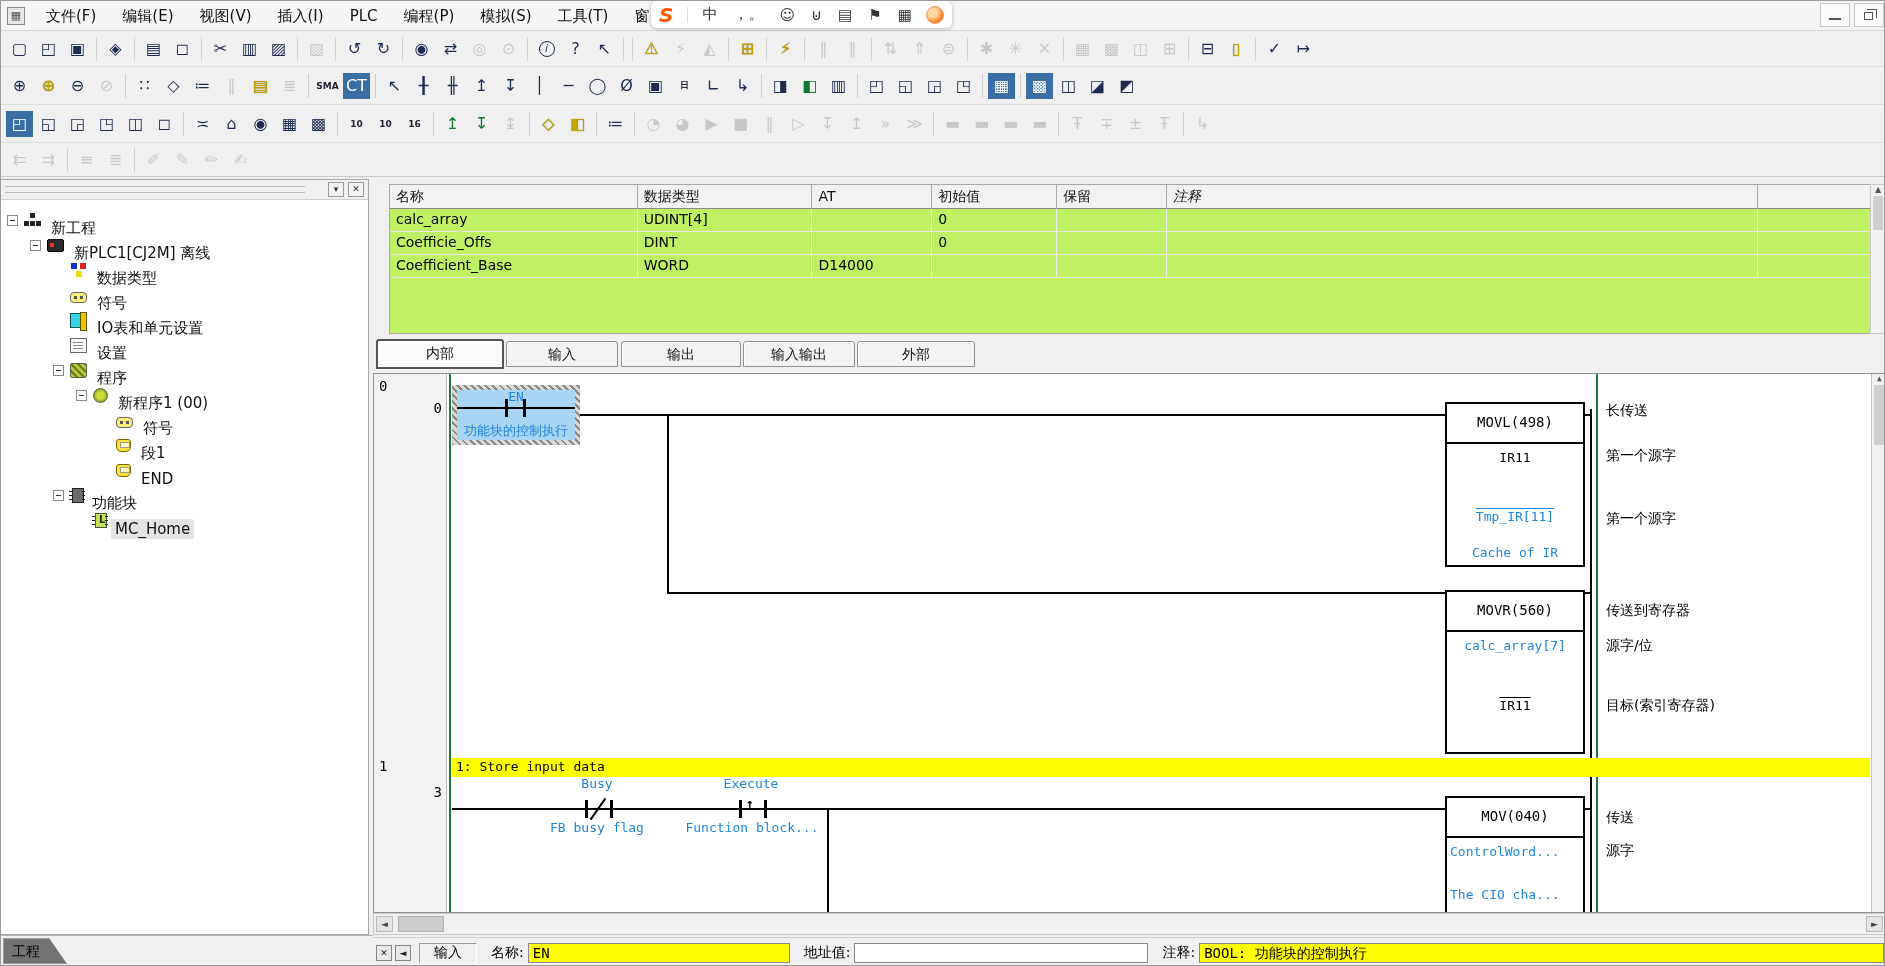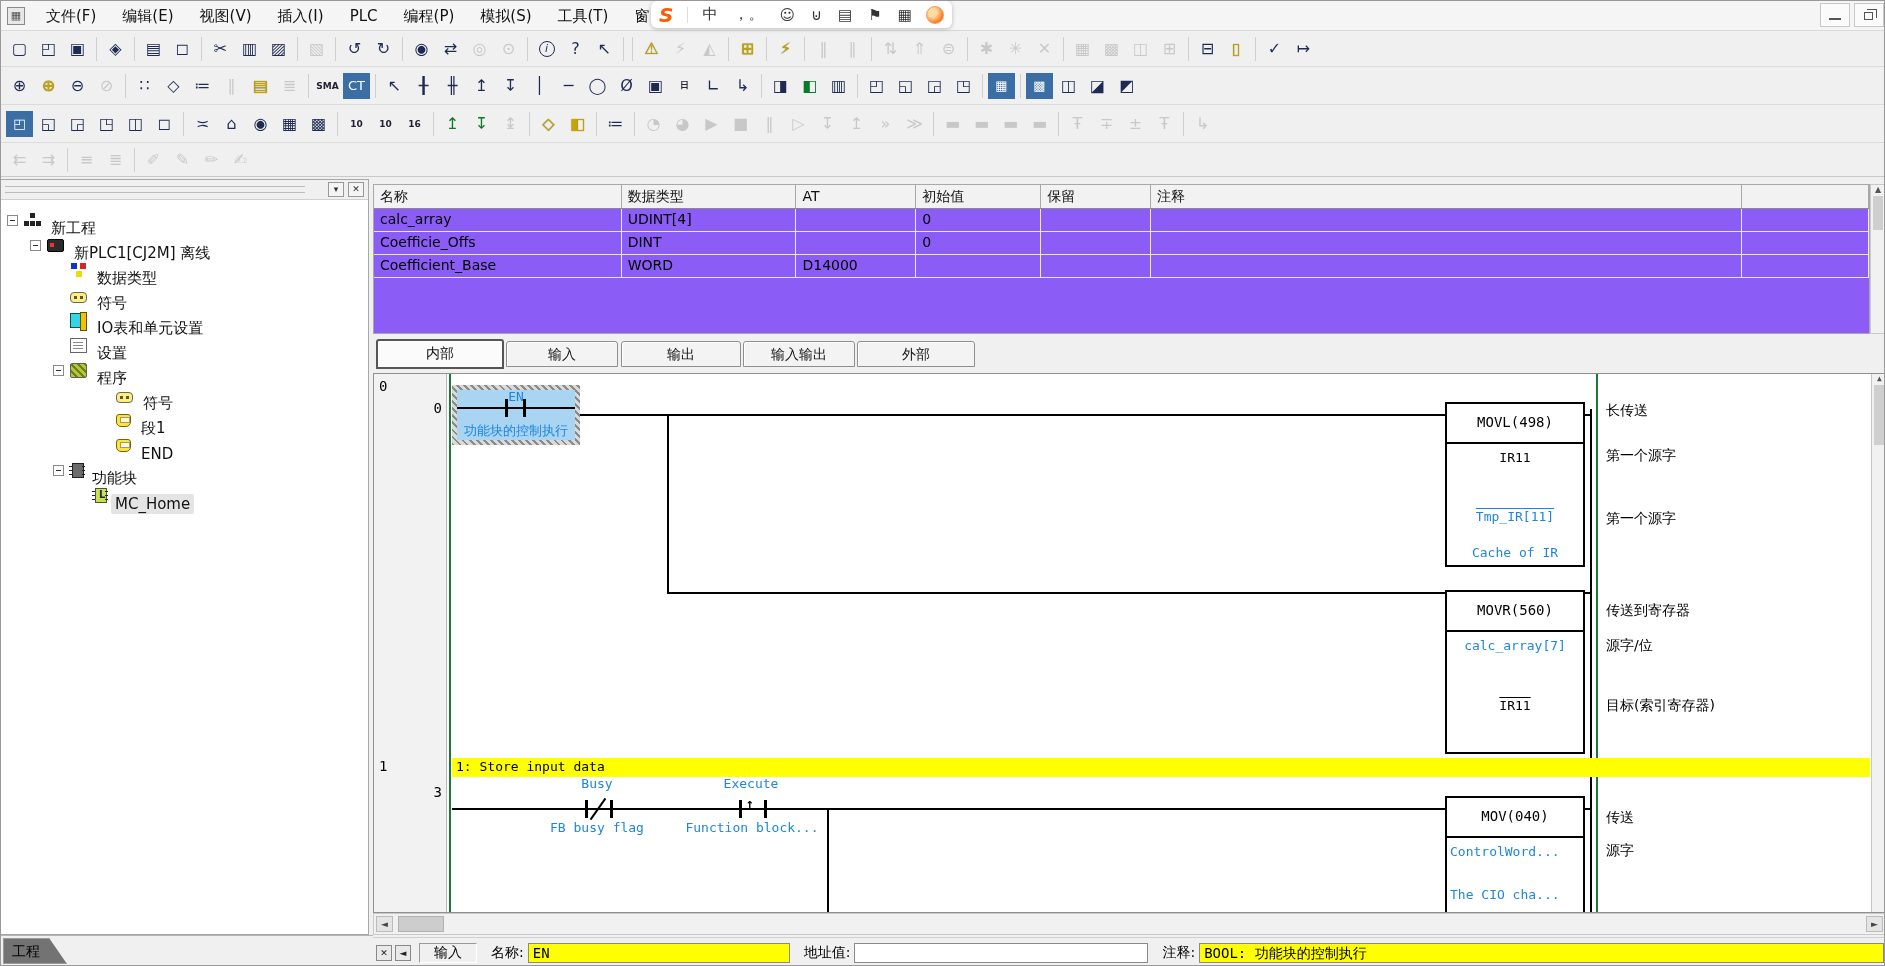--- a/index.html
+++ b/index.html
@@ -36,21 +36,21 @@
         display:flex; align-items:center; padding-left:4px; }
   #tb1 { top:30px; height:36px; }
   #tb2 { top:66px; height:38px; }
   #tb3 { top:104px; height:38px; }
   #tb4 { top:142px; height:34px; border-bottom:1px solid #c9c9c9; }
   .tbtn { width:27px; height:26px; display:flex; align-items:center; justify-content:center;
           font-size:16px; color:#1d2b52; border:1px solid transparent; margin:0 1px; background:transparent; }
   .tbtn.dis { color:#a9a9a9; opacity:.55; }
   .tbtn.yel { color:#c8a400; text-shadow:0 0 1px #550; }
   .tbtn.grn { color:#0a7a2a; }
-  .tbtn.blu { background:#3a6ea5; color:#fff; font-size:13px; }
+  .tbtn.blu { background:#3a6ea5; color:#fff; font-size:16px; }
   .tbtn.txt { font-size:9px; font-weight:bold; letter-spacing:0; color:#223; }
   .tbtn.circ span { border:1.5px solid #1d2b52; border-radius:50%; width:16px; height:16px;
           line-height:14px; text-align:center; font-size:11px; font-style:italic; display:inline-block; }
   .tsep { width:1px; height:24px; background:#cfcfcf; margin:0 4px; }
 
   
   .lpanel { position:absolute; left:0; top:178px; width:368px; height:756px; background:#ffffff;
             border:1px solid #a8a8a8; border-left:none; }
   .lp-head { height:20px; background:#f0f0f0; border-bottom:1px solid #d0d0d0; position:relative; }
   .grip { position:absolute; left:4px; top:6px; width:300px; height:7px;
@@ -95,21 +95,21 @@
       box-shadow:0 4px 0 #222, 0 8px 0 #222, 13px 0 0 #222, 13px 4px 0 #222, 13px 8px 0 #222; }
 
   
   .proj-strip { position:absolute; left:0; top:934px; width:372px; height:32px; background:#f0f0f0;
                 border-top:1px solid #b5b5b5; }
   .proj-tab { position:absolute; left:2px; top:2px; width:64px; height:26px; background:#737373;
               border:1px solid #9a9a9a; clip-path:polygon(0 0, 72% 0, 100% 100%, 0 100%);
               font-size:14px; padding:4px 0 0 8px; }
 
   
-  .vtable { position:absolute; left:372px; top:183px; width:1497px; height:150px; background:#8b5cf6;
+  .vtable { position:absolute; left:388px; top:183px; width:1497px; height:150px; background:#bef264;
             border:1px solid #a8a8a8; }
   .vt-scroll { position:absolute; left:1869px; top:183px; width:16px; height:150px; background:#f1f1f1;
                border:1px solid #c9c9c9; font-size:8px; color:#555; text-align:center; }
   .vt-thumb { margin:2px 2px; height:34px; background:#cfcfcf; }
   .vhead { display:flex; height:24px; background:#f2f2f2; border-bottom:1px solid #8a8a8a; }
   .vhead div { border-right:1px solid #a8a8a8; font-size:14px; padding:3px 6px; color:#111; }
   .vrow { display:flex; height:23px; border-bottom:1px solid #e6e6e6; }
   .vrow div { border-right:1px solid #ececec; font-size:14px; padding:2px 6px; color:#000;
               white-space:nowrap; overflow:hidden; }
 
@@ -670,20 +670,26 @@
           <span class="ticon i-settings"></span>
           <span class="tlabel">设置</span>
         </div>
         <div class="trow">
           <span style="width: 52px; flex: 0 0 auto;"></span>
           <span class="texp"></span>
           <span class="ticon i-programs"></span>
           <span class="tlabel">程序</span>
         </div>
         <div class="trow">
+          <span style="width: 75px; flex: 0 0 auto;"></span>
+          <span class="texp"></span>
+          <span class="ticon i-program"></span>
+          <span class="tlabel">新程序1 (00)</span>
+        </div>
+        <div class="trow">
           <span style="width: 115px; flex: 0 0 auto;"></span>
           <span class="ticon i-symbols"></span>
           <span class="tlabel">符号</span>
         </div>
         <div class="trow">
           <span style="width: 115px; flex: 0 0 auto;"></span>
           <span class="ticon i-section"></span>
           <span class="tlabel">段1</span>
         </div>
         <div class="trow">
@@ -708,21 +714,21 @@
     <div class="proj-tab">工程</div>
   </div>
 
   <div class="vtable">
     <div class="vhead" id="vt-head">
         <div style="width: 248px;">名称</div>
         <div style="width: 175px;">数据类型</div>
         <div style="width: 120px;">AT</div>
         <div style="width: 125px;">初始值</div>
         <div style="width: 110px;">保留</div>
-        <div style="width: 592px;">注释</div>
+        <div style="width: 592px; font-style: italic;">注释</div>
         <div style="width: 127px;"></div>
       </div>
     <div id="vt-body">
         <div class="vrow">
           <div style="width: 248px;">calc_array</div>
           <div style="width: 175px;">UDINT[4]</div>
           <div style="width: 120px;"></div>
           <div style="width: 125px;">0</div>
           <div style="width: 110px;"></div>
           <div style="width: 592px;"></div>

